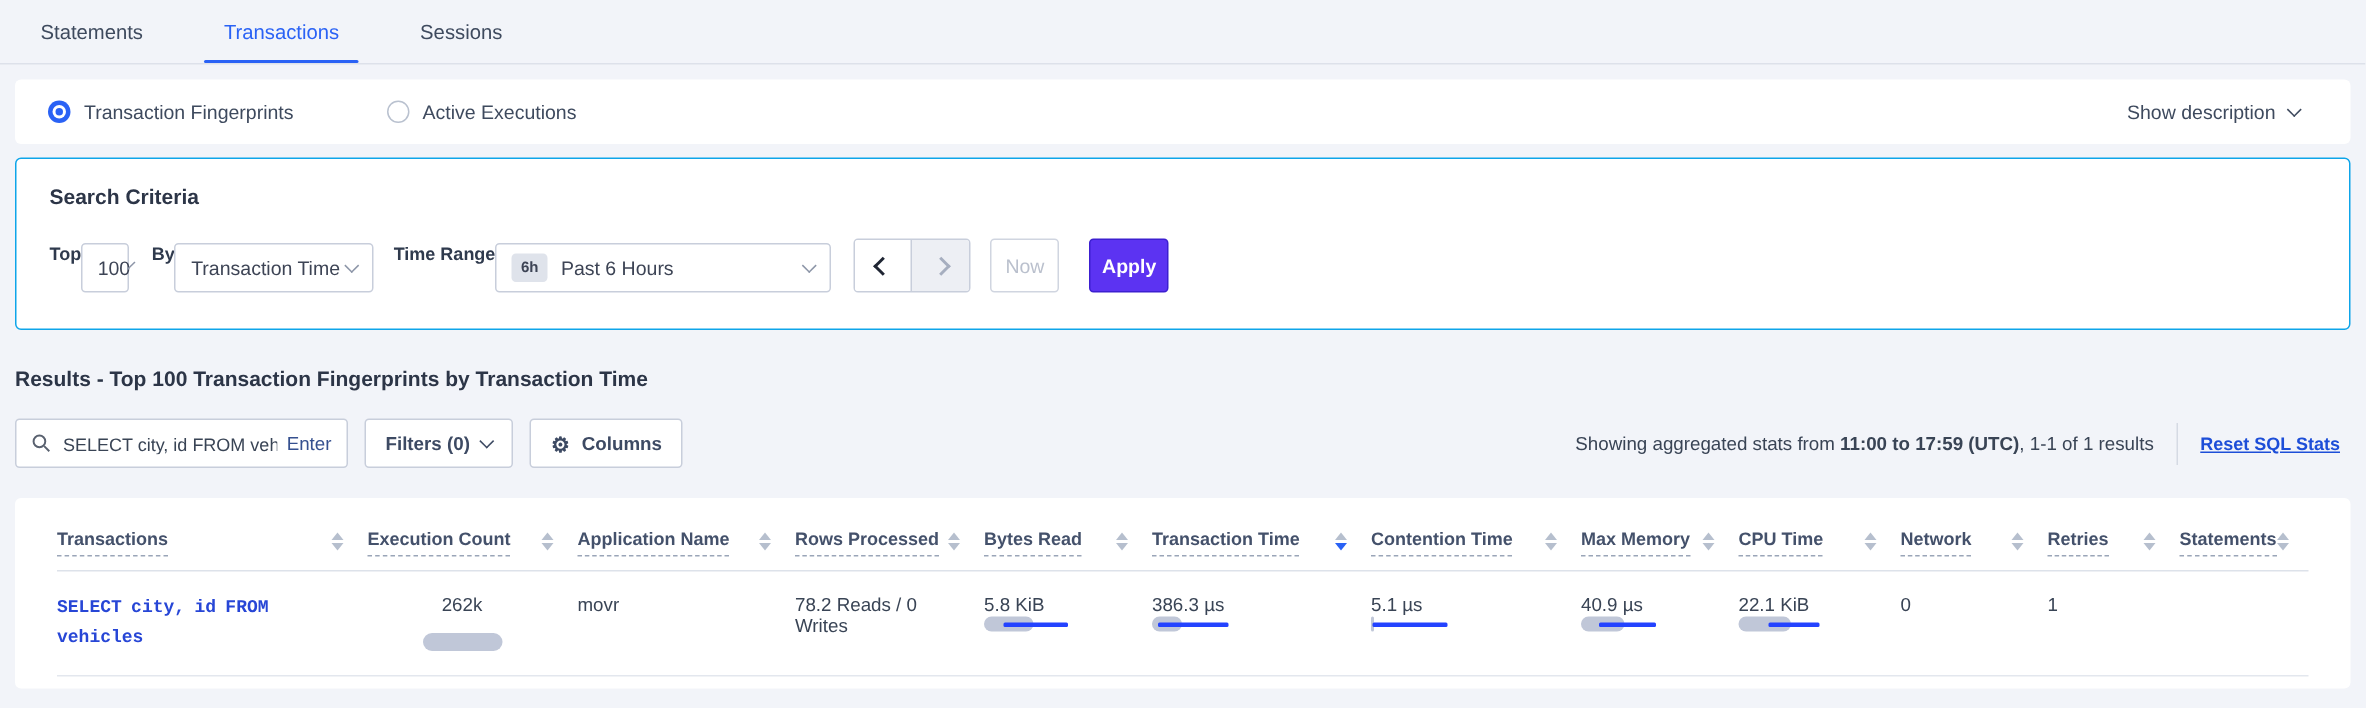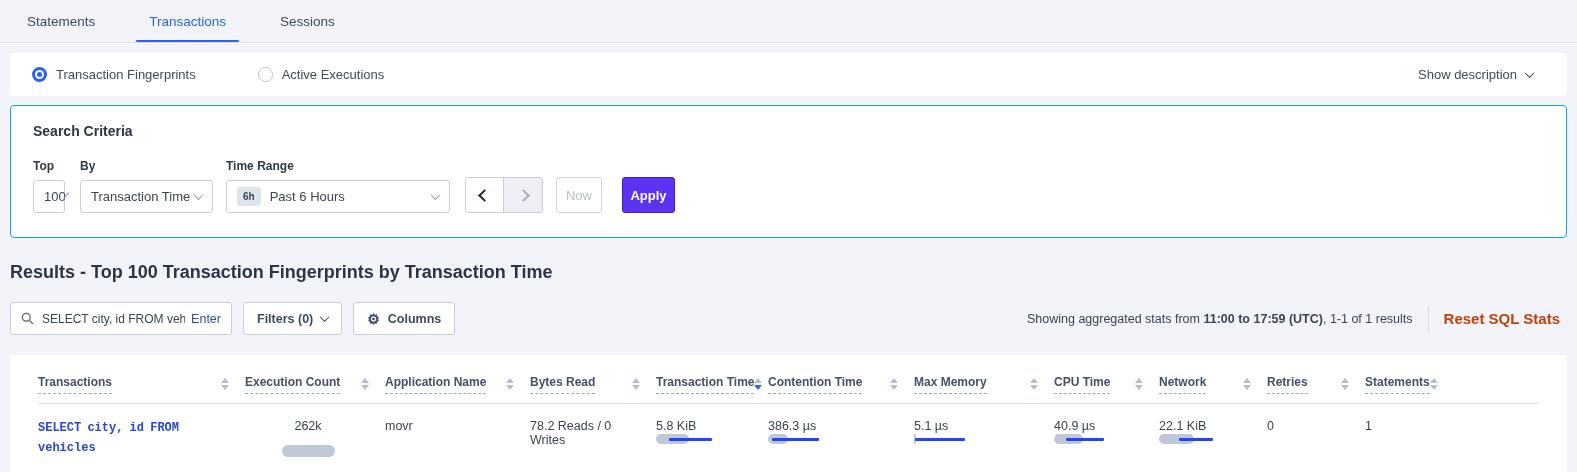--- a/index.html
+++ b/index.html
@@ -29,49 +29,49 @@
 
   
   .chev { display:inline-block; width:7px; height:7px; border-right:1.7px solid currentColor; border-bottom:1.7px solid currentColor; transform:rotate(45deg) translate(-1px,-1px); }
   .chev.left  { width:9px; height:9px; border-width:2.2px; transform:rotate(135deg); }
   .chev.right { width:9px; height:9px; border-width:2.2px; transform:rotate(-45deg); }
 
   
   .criteria-card { margin:9px 10px 0; background:#fff; border:1px solid #0ea5e9; border-radius:4px; padding:17px 22px 24px; }
   .criteria-title { font-size:14px; font-weight:bold; color:#2c3547; }
   .controls-row { margin-top:20px; display:flex; align-items:flex-end; }
-  .ctl-group { display:flex; flex-direction:column; }
+  .ctl-group { display:flex; flex-direction:row; }
   .ctl-label { font-size:12px; font-weight:bold; color:#2f3a4d; margin-bottom:7px; }
   .select { height:33px; border:1px solid #c8cedb; border-radius:3px; background:#fff; display:flex; align-items:center; padding:0 10px; font-size:13px; color:#3d4455; cursor:pointer; }
   .select .chev { color:#8d96a8; margin-left:auto; }
   .sel-top { width:32px; margin-right:15px; }
   .sel-by { width:133px; margin-right:13px; }
   .sel-range { width:224px; margin-right:15px; }
   .range-badge { background:#dfe3eb; border-radius:3px; font-size:10px; font-weight:bold; padding:4px 6px; margin-right:9px; color:#3d4455; }
   .arrow-group { display:flex; height:36px; border:1px solid #c8cedb; border-radius:3px; overflow:hidden; margin-right:13px; }
   .arrow-btn { width:38px; display:flex; align-items:center; justify-content:center; cursor:pointer; }
   .arrow-btn.prev { background:#fff; color:#1f2533; border-right:1px solid #c8cedb; }
   .arrow-btn.next { background:#edeff4; color:#a6aebf; }
   .now-btn { height:36px; width:46px; border:1px solid #d0d5e0; border-radius:3px; background:#fff; color:#bac0cd; font-size:13px; display:flex; align-items:center; justify-content:center; margin-right:20px; cursor:pointer; }
   .apply-btn { height:36px; width:53px; border:1px solid #3c1fd0; border-radius:3px; background:#5c33f2; color:#fff; font-size:13px; font-weight:bold; display:flex; align-items:center; justify-content:center; cursor:pointer; }
 
   
-  .results-title { margin:24px 10px 0; font-size:18px; font-weight:bold; color:#2c3547; }
+  .results-title { margin:24px 10px 0; font-size:14px; font-weight:bold; color:#2c3547; }
   .toolbar { margin:19px 10px 0; display:flex; align-items:center; }
   .search-box { width:222px; height:33px; background:#fff; border:1px solid #c8cedb; border-radius:3px; display:flex; align-items:center; padding:0 10px; }
   .search-box svg { flex:none; margin-right:8px; }
   .search-box input { border:none; outline:none; flex:1; min-width:0; font-size:12px; color:#394455; font-family:"Liberation Sans",sans-serif; background:transparent; }
   .enter-hint { font-size:12.5px; color:#35508f; margin-left:6px; }
   .tb-btn { height:33px; border:1px solid #c8cedb; border-radius:3px; background:#fff; display:flex; align-items:center; gap:8px; padding:0 13px; font-size:12.5px; font-weight:bold; color:#3d4a63; margin-left:11px; cursor:pointer; }
   .gear { font-size:14px; line-height:1; color:#3d4a63; }
   .tb-spacer { flex:1; }
   .stats-text { font-size:12.5px; color:#394455; white-space:nowrap; }
   .stats-text b { font-weight:bold; }
   .tb-divider { width:1px; height:28px; background:#d5dae4; margin:0 15px; }
-  .reset-link { font-size:15px; font-weight:bold; color:#c2410c; cursor:pointer; margin-right:7px; white-space:nowrap; }
+  .reset-link { font-size:12px; font-weight:bold; color:#1d4ed8; cursor:pointer; margin-right:7px; white-space:nowrap;text-decoration:underline; }
 
   
   .table-card { margin:20px 10px 0; background:#fff; border-radius:4px; padding:6px 28px 8px; }
   .tgrid { display:grid; grid-template-columns:207px 140px 145px 126px 112px 146px 140px 105px 108px 98px 88px auto; }
   .th { padding:14px 16px 0 0; display:flex; align-items:flex-start; cursor:pointer; }
   .th-label { font-size:12px; font-weight:bold; color:#44516b; border-bottom:1px dashed #9aa5b8; padding-bottom:4px; white-space:nowrap; }
   .sort { margin-left:auto; display:flex; flex-direction:column; align-items:center; padding-top:3px; }
   .tri-up { width:0; height:0; border-left:4px solid transparent; border-right:4px solid transparent; border-bottom:5px solid #b6bfce; }
   .tri-down { width:0; height:0; border-left:4px solid transparent; border-right:4px solid transparent; border-top:5px solid #b6bfce; margin-top:2px; }
   .th.sorted-desc .tri-down { border-top-color:#2a62f5; }
@@ -191,20 +191,27 @@
         </span>
     </div>
     <div class="th">
       <span class="th-label">Application Name</span>
       <span class="sort">
           <i class="tri-up"></i>
           <i class="tri-down"></i>
         </span>
     </div>
     <div class="th">
+      <span class="th-label">Rows Processed</span>
+      <span class="sort">
+          <i class="tri-up"></i>
+          <i class="tri-down"></i>
+        </span>
+    </div>
+    <div class="th">
       <span class="th-label">Bytes Read</span>
       <span class="sort">
           <i class="tri-up"></i>
           <i class="tri-down"></i>
         </span>
     </div>
     <div class="th sorted-desc">
       <span class="th-label">Transaction Time</span>
       <span class="sort">
           <i class="tri-up"></i>

